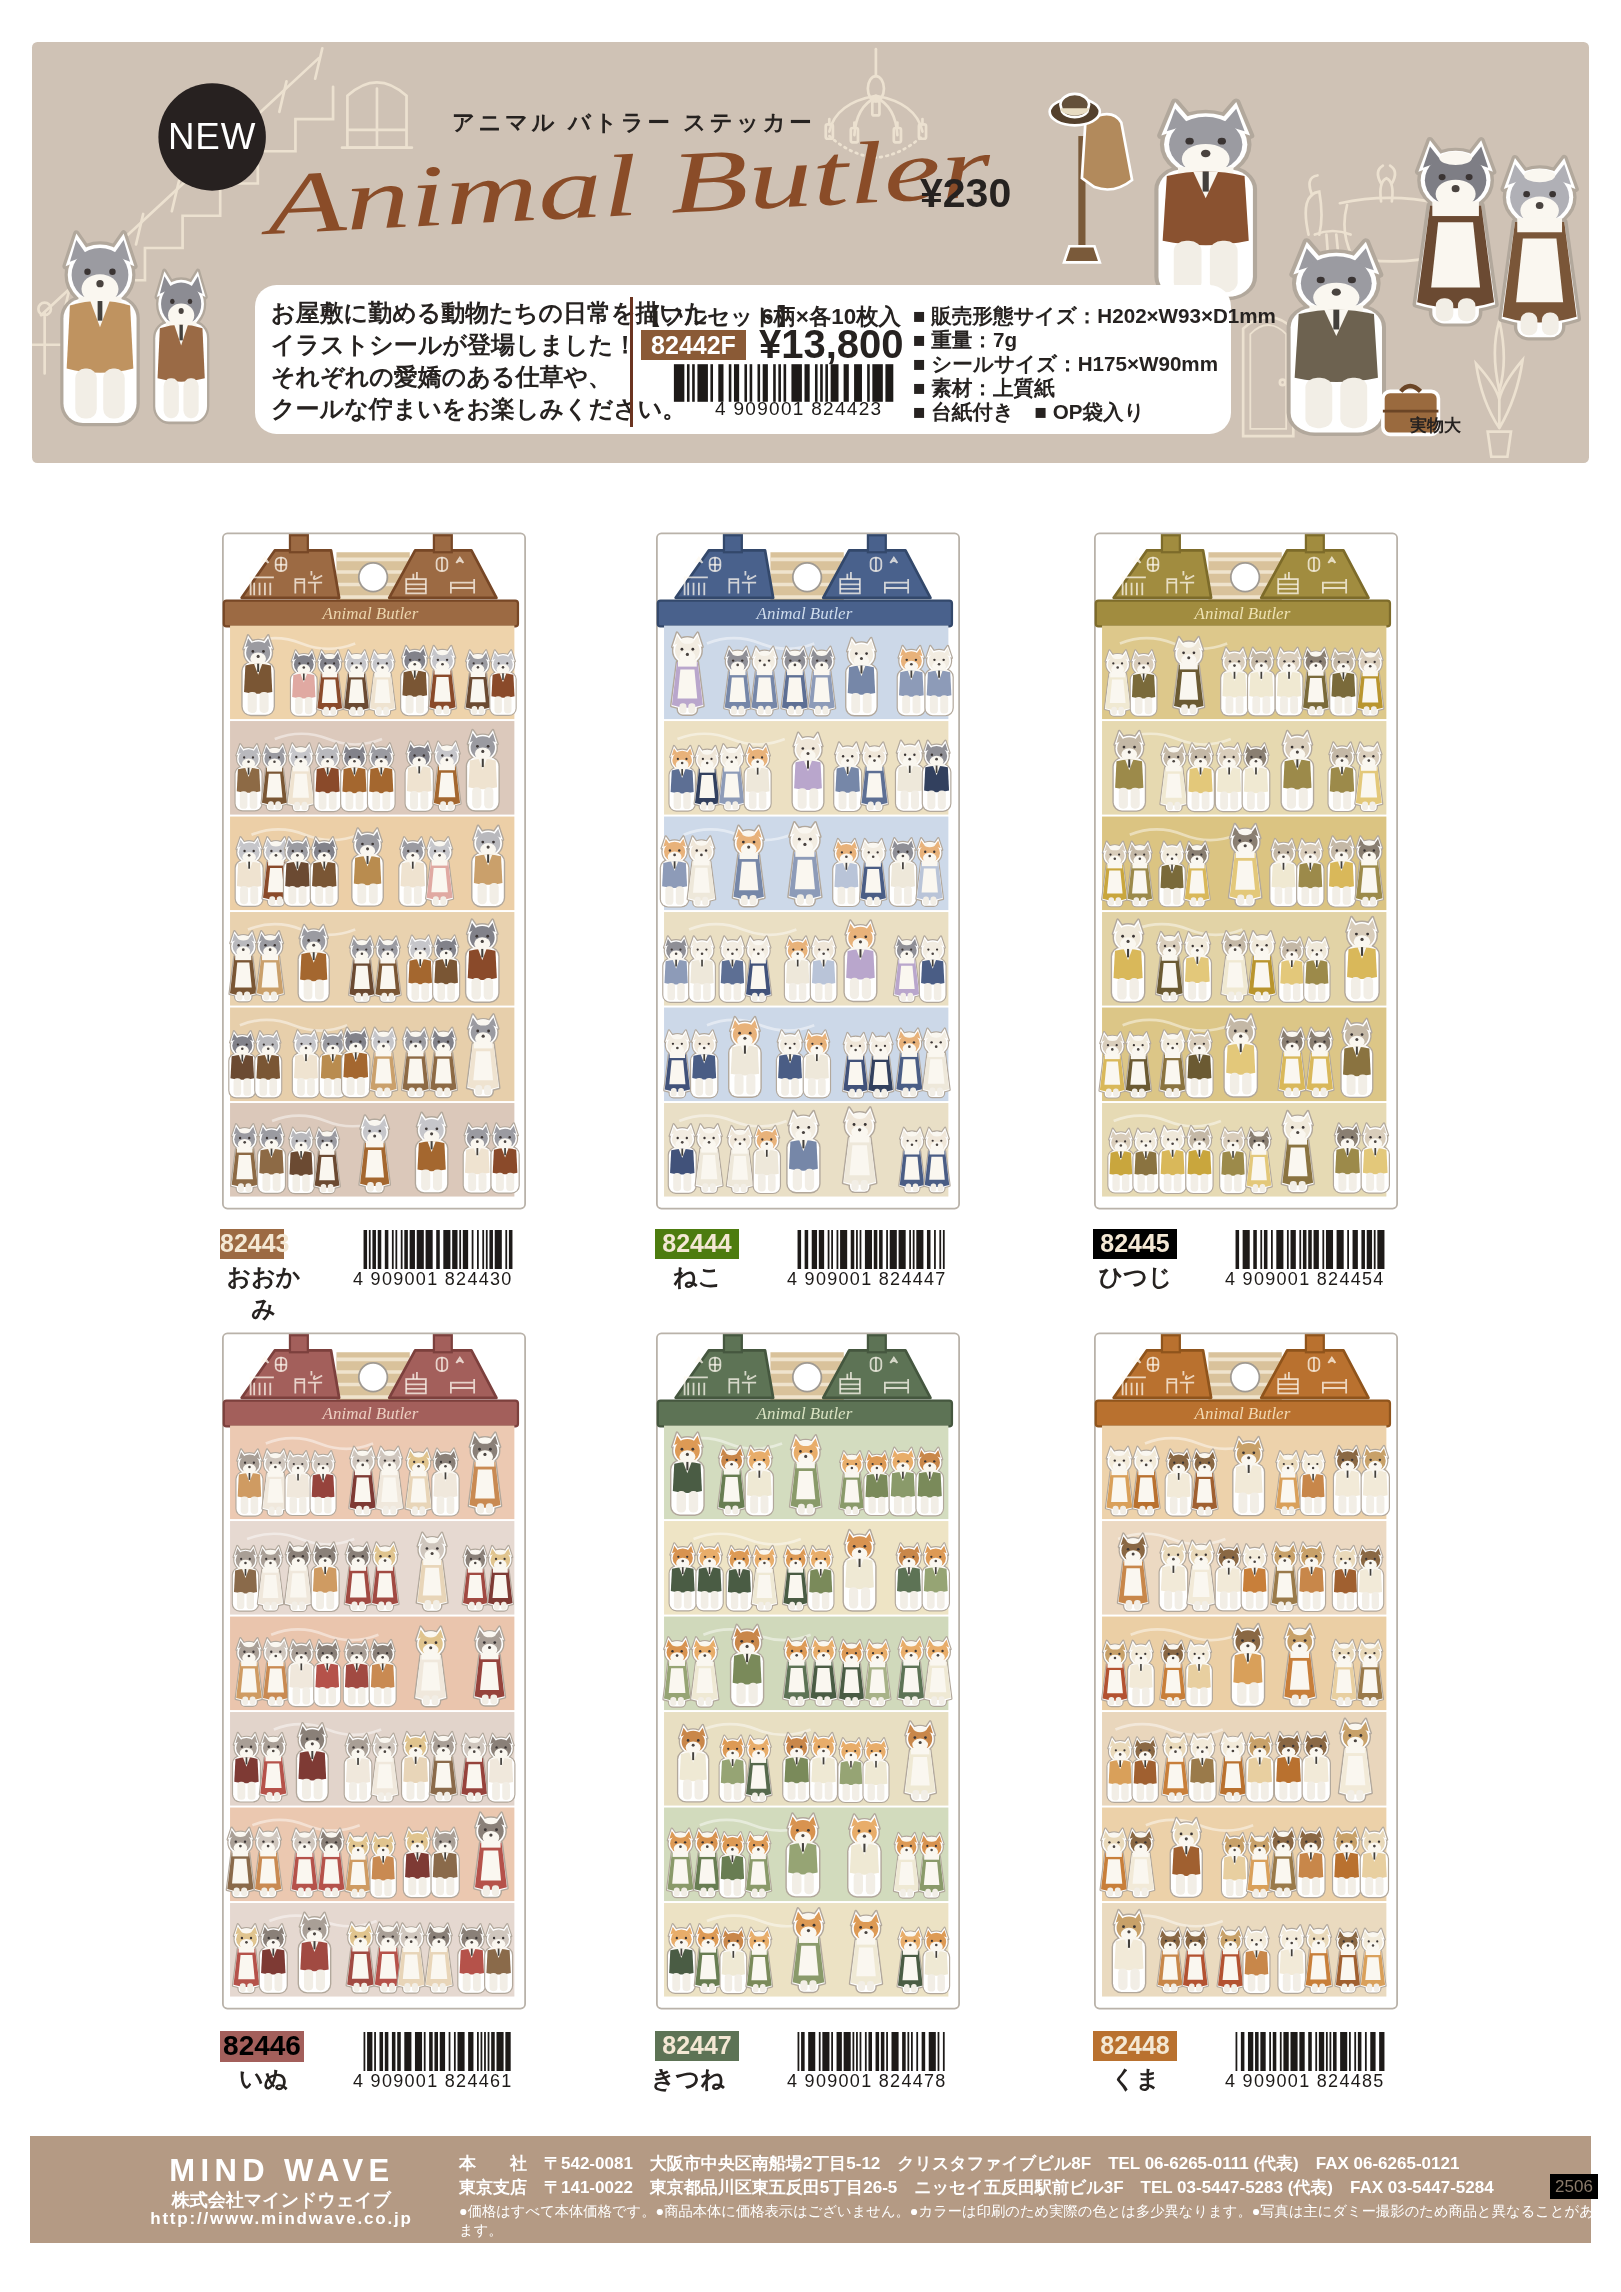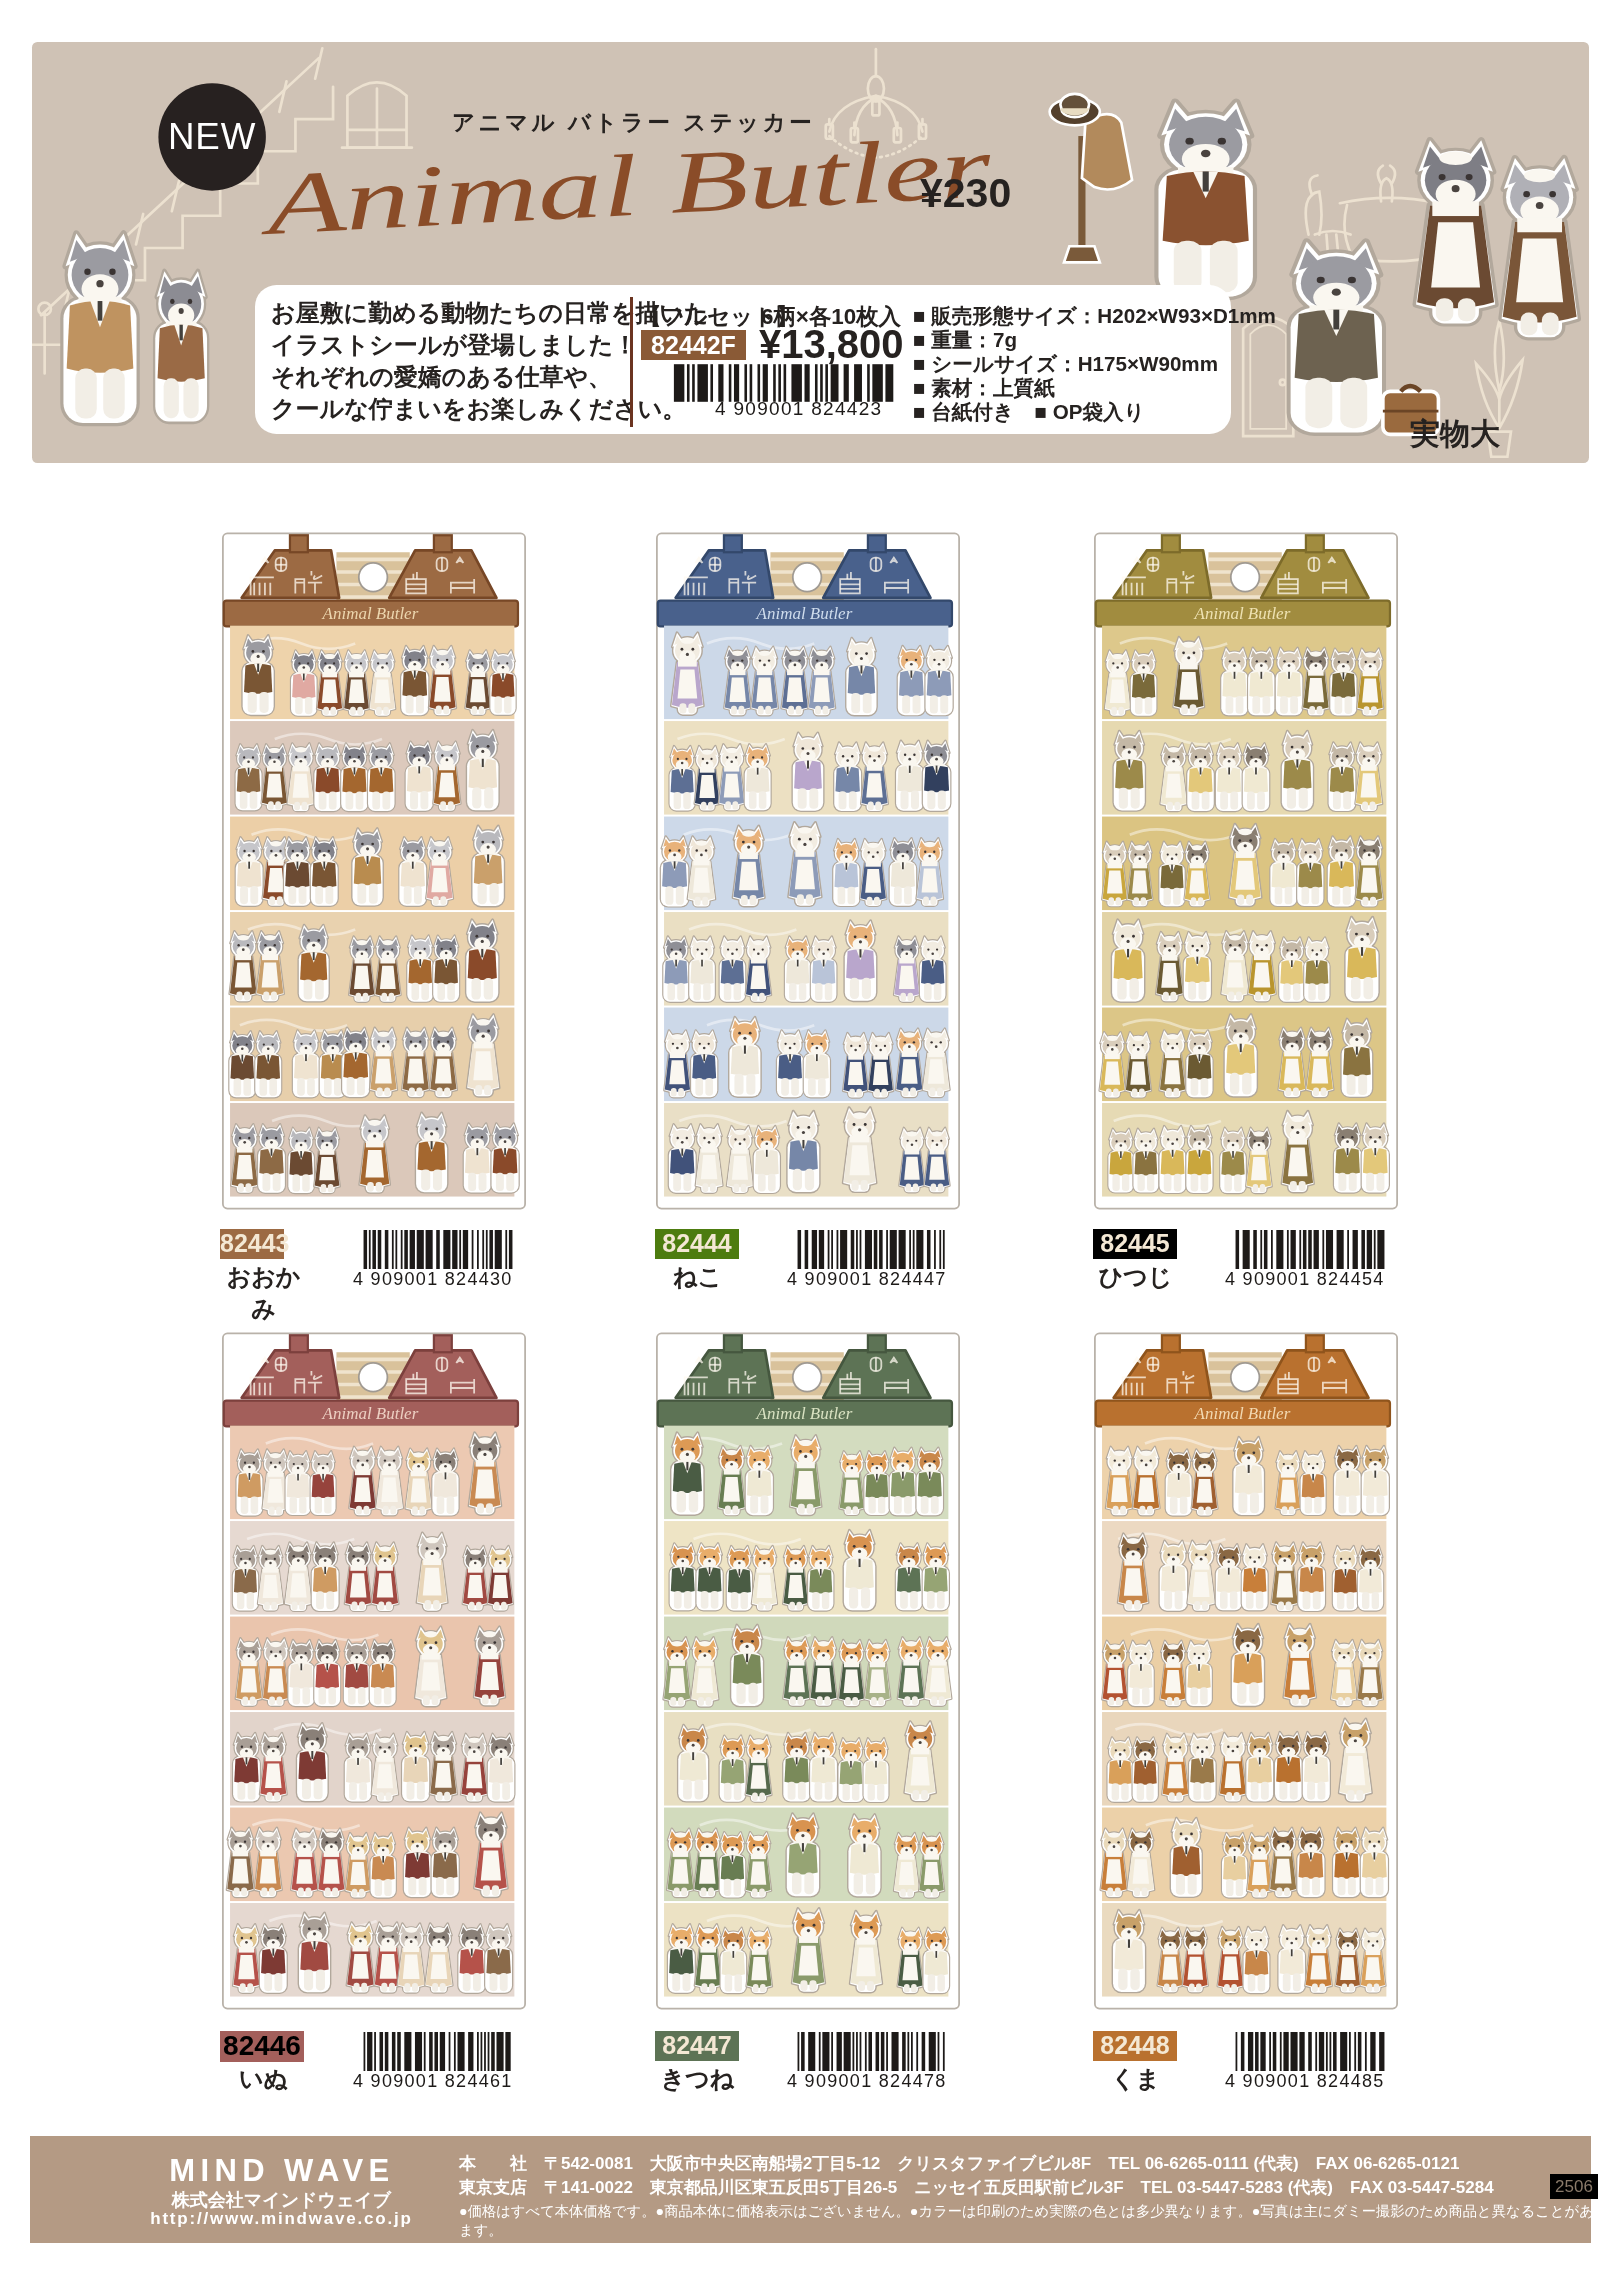--- a/index.html
+++ b/index.html
@@ -195,21 +195,21 @@
     <rect x="190.6" y="0" width="5.8" height="42" fill="#1d1a18"></rect>
     <rect x="202.3" y="0" width="8.8" height="42" fill="#1d1a18"></rect>
     <rect x="216.9" y="0" width="2.9" height="42" fill="#1d1a18"></rect>
     <rect x="222.7" y="0" width="11.7" height="42" fill="#1d1a18"></rect>
     <rect x="237.3" y="0" width="8.8" height="42" fill="#1d1a18"></rect>
   </svg>
 <div class="abs" style="left:715px;top:398px;font-size:19px;color:#1d1a18;letter-spacing:1.3px">4 909001 824423</div>
 
 <div class="abs jp" style="left:913px;top:304px;font-size:20.6px;line-height:24px">■ 販売形態サイズ：H202×W93×D1mm<br>■ 重量：7g<br>■ シールサイズ：H175×W90mm<br>■ 素材：上質紙<br>■ 台紙付き　■ OP袋入り</div>
 
-<div class="abs jp" style="left:1410px;top:414px;font-size:30px">実物大</div>
+<div class="abs jp" style="left:1410px;top:414px;font-size:17px">実物大</div>
 
 <svg class="abs" style="left:222px;top:532px" width="304" height="678" viewBox="0 0 340 757">
 <g>
 
 <rect x="1" y="1" width="338" height="755" rx="5" fill="#fff" stroke="#b9b2a9" stroke-width="2"></rect>
 
 <g>
         <rect x="128" y="22" width="82" height="82" fill="#d9c29b"></rect>
 <line x1="128" y1="30" x2="210" y2="30" stroke="#efe3cd" stroke-width="4"></line>
 <line x1="128" y1="44" x2="210" y2="44" stroke="#efe3cd" stroke-width="4"></line>
@@ -980,21 +980,21 @@
 <use href="#m" transform="translate(147,642) scale(1.07)" style="--h:#dd9a55;--c:#8a9a6a"></use>
 <use href="#m" transform="translate(212,645) scale(1.04)" style="--h:#dd9a55;--c:#efe9d4"></use>
 <use href="#m" transform="translate(266,664) scale(0.84)" style="--h:#e8ad6a;--c:#4a5c44"></use>
 <use href="#b" transform="translate(295,664) scale(0.84)" style="--h:#dd9a55;--c:#efe9d4"></use>
 </g>
 </g>
 </svg>
 
 <div class="abs" style="left:655px;top:2031px;width:84px;height:29.6px;background:#5d7355;color:#f4e8d4;font-weight:bold;font-size:25px;text-align:center;line-height:29.6px">82447</div>
 
-<div class="abs jp" style="left:651px;top:2063px;width:93px;text-align:center;font-size:24px">きつね</div>
+<div class="abs jp" style="left:651px;top:2063px;width:93px;font-size:24px">きつね</div>
 
 <svg class="abs" style="left:796px;top:2032px" width="152" height="39" viewBox="0 0 170 44">
     <rect x="0" y="0" width="170" height="44" fill="#fff"></rect>
     <rect x="1.0" y="0" width="2.0" height="44" fill="#1d1a18"></rect>
     <rect x="5.0" y="0" width="4.0" height="44" fill="#1d1a18"></rect>
     <rect x="13.0" y="0" width="8.0" height="44" fill="#1d1a18"></rect>
     <rect x="25.0" y="0" width="2.0" height="44" fill="#1d1a18"></rect>
     <rect x="29.0" y="0" width="8.0" height="44" fill="#1d1a18"></rect>
     <rect x="39.0" y="0" width="2.0" height="44" fill="#1d1a18"></rect>
     <rect x="45.0" y="0" width="6.0" height="44" fill="#1d1a18"></rect>

